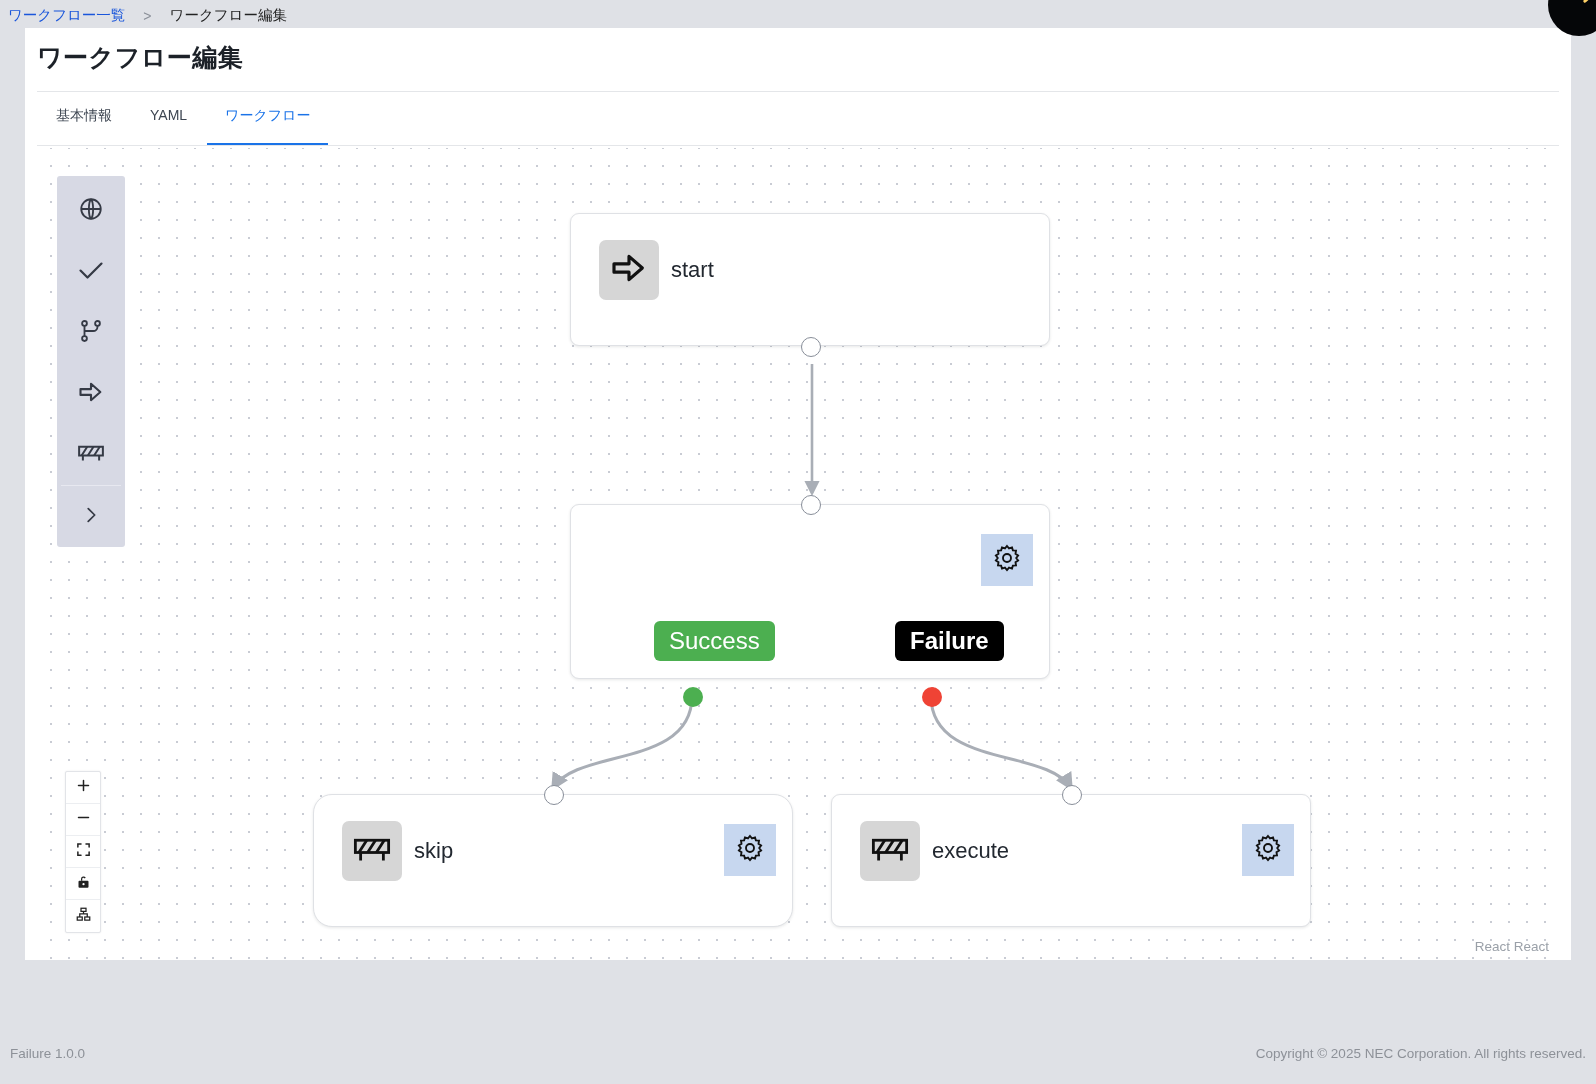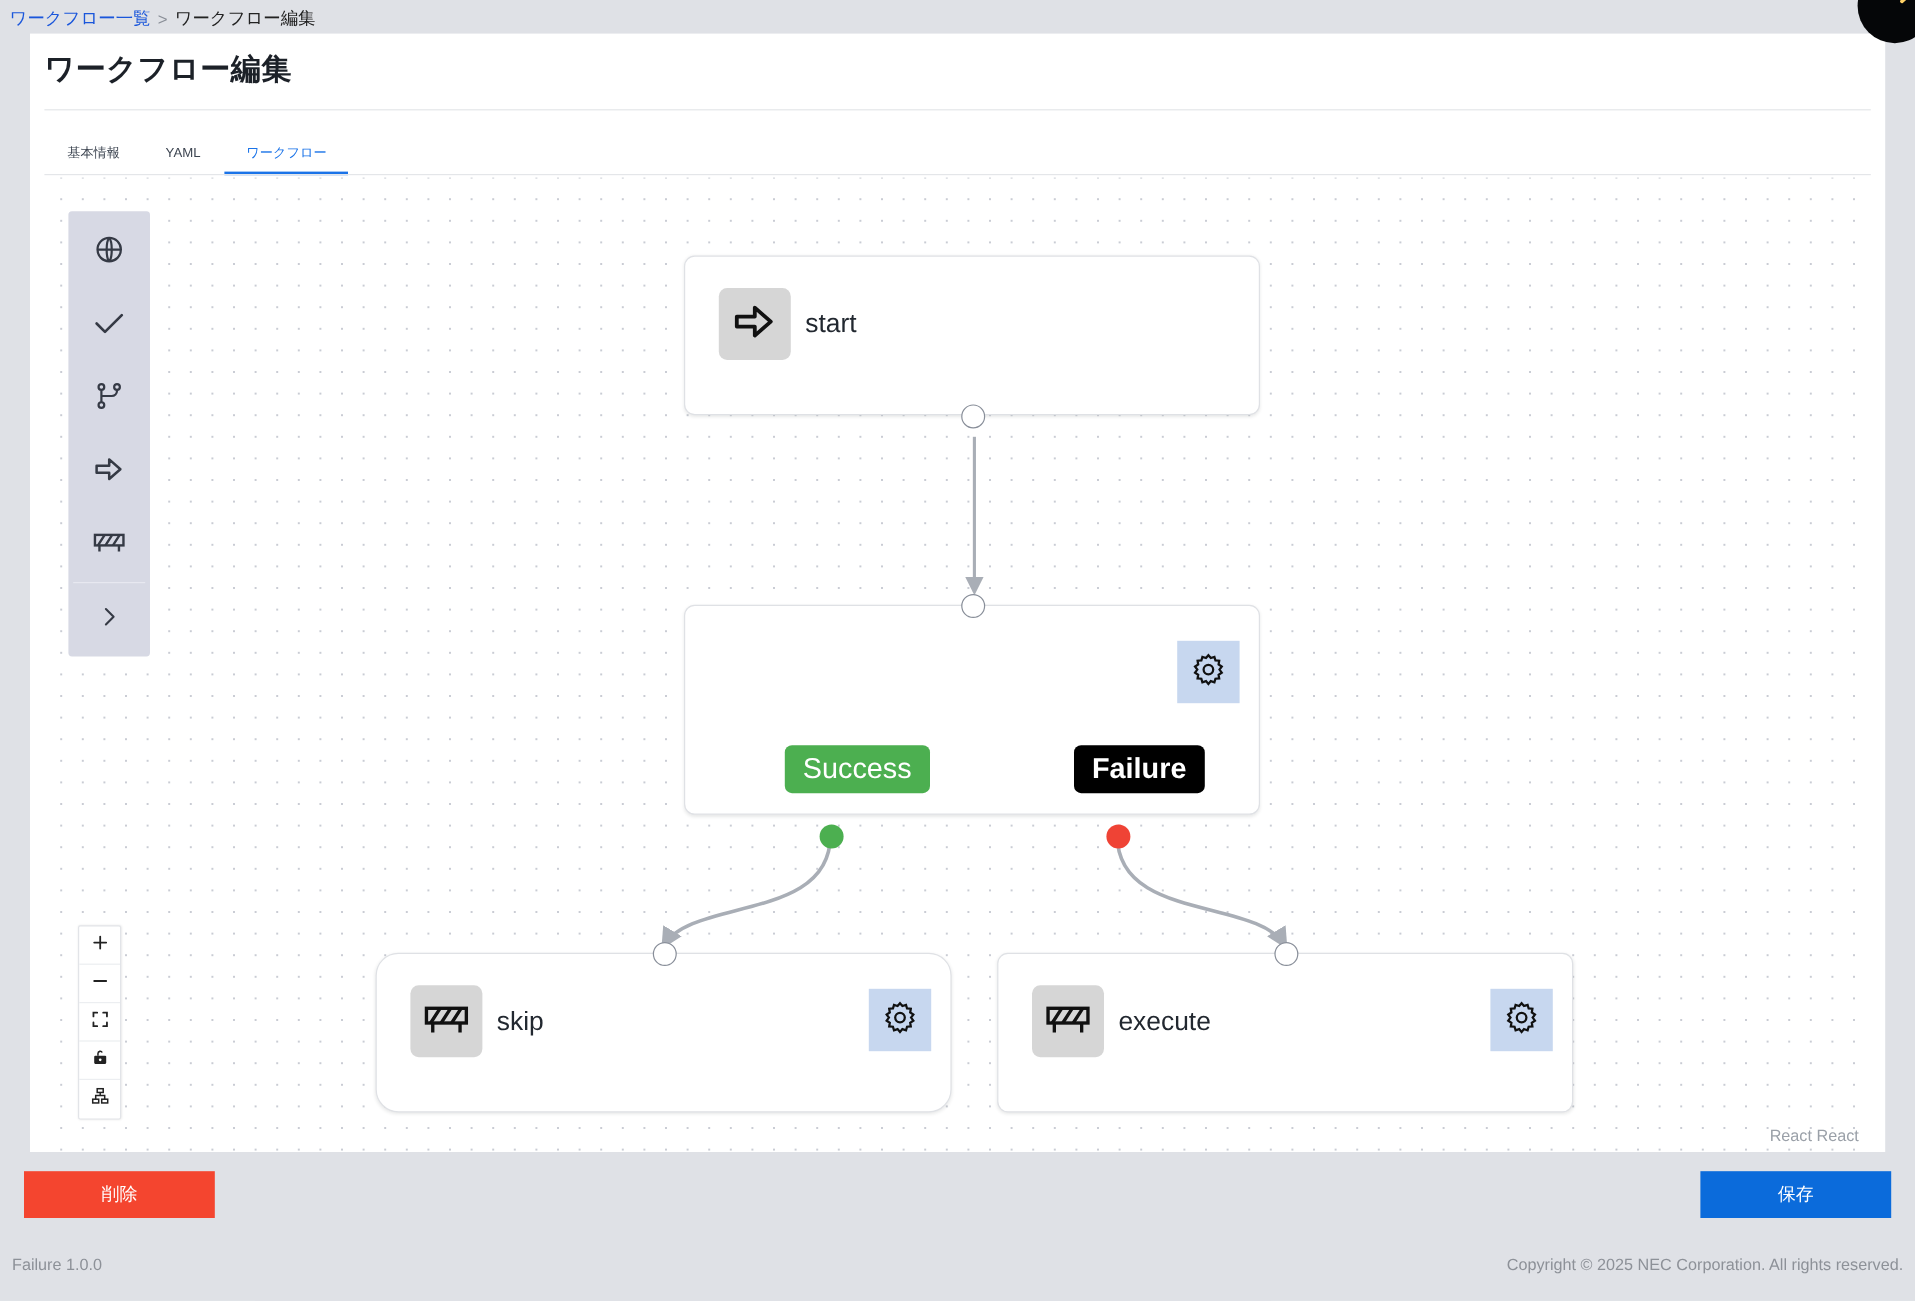--- a/index.html
+++ b/index.html
@@ -9,21 +9,21 @@
     font-family: "Liberation Sans", sans-serif;
     overflow: hidden;
   }
   .app { position: relative; width: 1596px; height: 1084px; }
 
   
   .breadcrumb {
     position: absolute; left: 0; top: 0;
     height: 31px; width: 1596px;
     display: flex; align-items: center;
-    padding-left: 8px; gap: 6px;
+    padding-left: 8px; gap: 18px;
     font-size: 14.5px;
   }
   .bc-link { color: #1a56db; cursor: pointer; }
   .bc-sep { color: #8a8f98; font-size: 14px; }
   .bc-current { color: #222; }
 
   
   .card {
     position: absolute; left: 25px; top: 28px;
     width: 1546px; height: 932px;
@@ -39,22 +39,22 @@
     width: 1522px; height: 1px; background: #e4e6e9;
   }
 
   
   .tabs {
     position: absolute; left: 12px; top: 72px;
     display: flex; align-items: flex-end; height: 46px;
   }
   .tab {
     position: relative;
-    padding: 0 19px 12px 19px;
-    font-size: 11px; color: #3c4450;
+    padding: 0 19px 24px 19px;
+    font-size: 14px; color: #3c4450;
     cursor: pointer; line-height: 1;
   }
   .tab.active { color: #1a73e8; }
   .tab.active::after {
     content: ""; position: absolute; left: 1px; right: 1px; bottom: 0;
     height: 3px; background: #1a73e8;
   }
   .tabs-rule {
     position: absolute; left: 12px; top: 117px;
     width: 1522px; height: 1px; background: #e4e6e9;
@@ -404,24 +404,20 @@
               <path d="M12 7 v4 M6 16 v-5 h12 v5"></path>
             </svg>
           </span>
         </div>
       </div>
 
       <div class="attribution">React React</div>
     </div>
   </div>
 
-  <div class="actionbar">
-    <button class="btn btn-delete">削除</button>
-    <button class="btn btn-save">保存</button>
-  </div>
 
   <div class="foot-left">Failure 1.0.0</div>
   <div class="foot-right">Copyright © 2025 NEC Corporation. All rights reserved.</div>
 
   <div class="cursor-blob">
     <div class="spark"></div>
   </div>
 </div>
 
 </body></html>

